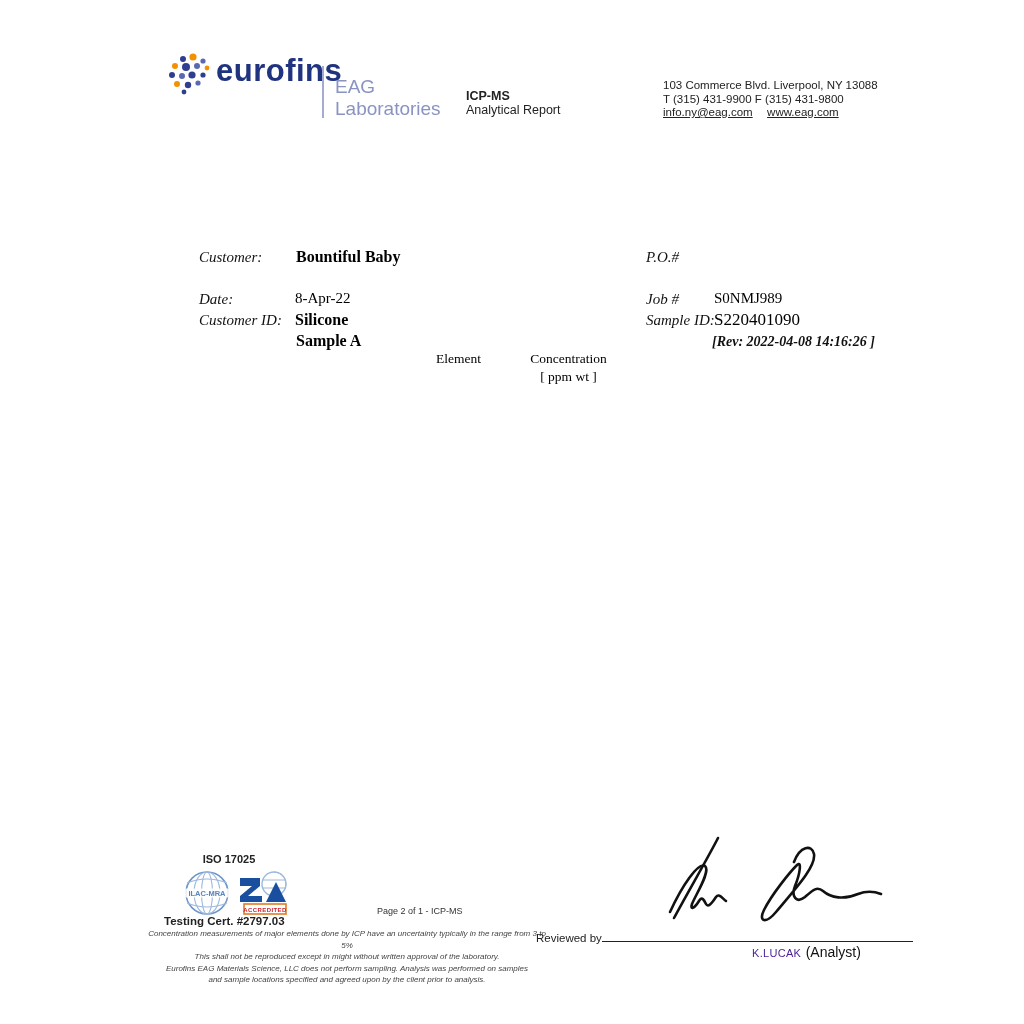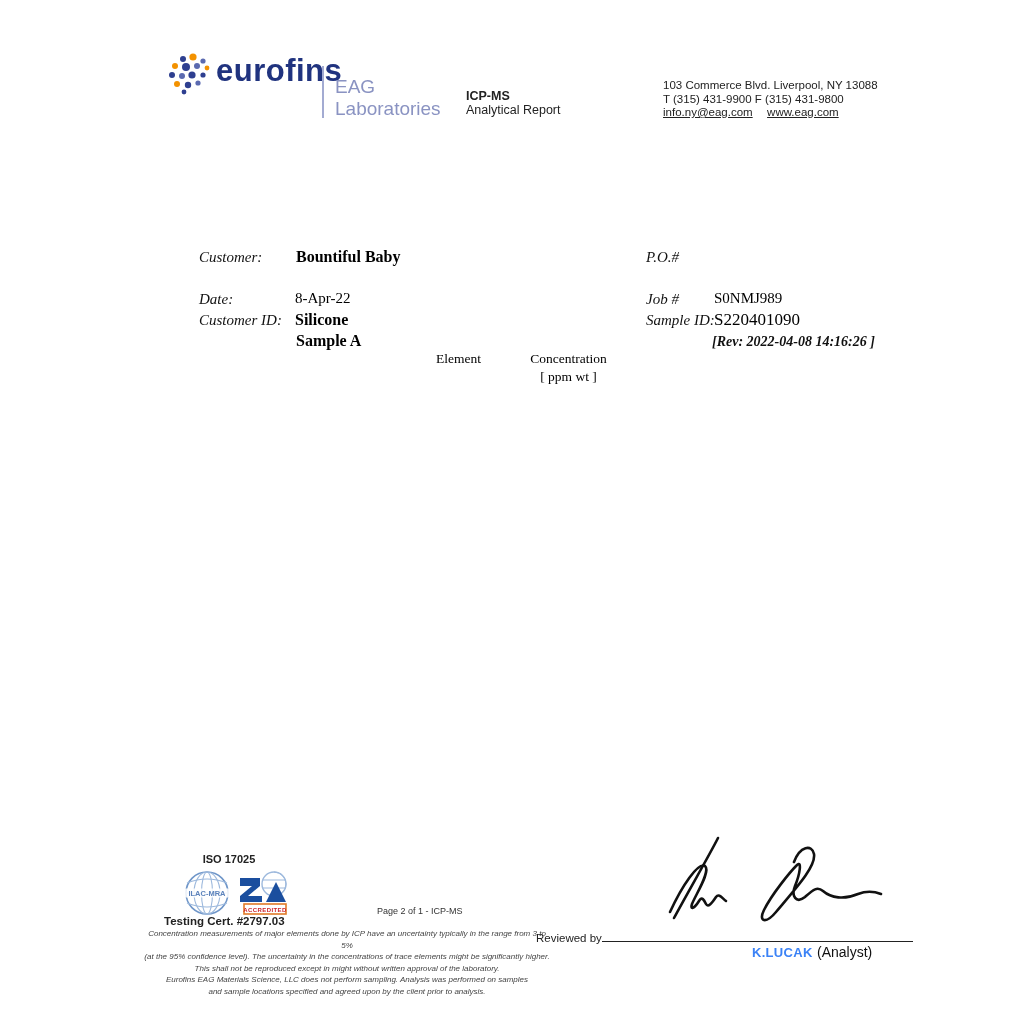--- a/index.html
+++ b/index.html
@@ -30,21 +30,21 @@
     text-align:center;padding:0;height:18px;color:#000;
   }
   td.c-el{width:108px;} td.c-conc{width:110px;}
   
   .iso{font-weight:bold;font-size:11px;color:#222;}
   .cert{font-weight:bold;font-size:11.5px;color:#222;}
   .pageinfo{font-size:9px;color:#333;}
   .disc{font-style:italic;font-size:8px;line-height:11.5px;color:#444;text-align:center;}
   .reviewed{font-size:11.5px;color:#222;}
   .sig-line{border-bottom:1.4px solid #222;width:311px;}
-  .reviewer{font-weight:bold;font-size:13px;color:#3b82f6;letter-spacing:.3px;}
+  .reviewer{font-weight:normal;font-size:11px;color:#4c1d95;letter-spacing:.3px;}
   .reviewer-role{font-size:14px;color:#111;}
   .accred-label{font-family:"Liberation Sans",sans-serif;}
 </style>
 </head>
 <body>
 
 <div id="canvas">
 
   <div class="abs" style="left:982px;top:11px;width:32px;height:32px;cursor:pointer;">
     <svg width="32" height="32" viewBox="0 0 32 32">
@@ -142,21 +142,20 @@
       <text x="29" y="41.5" font-size="6" font-weight="bold" fill="#cc2229" text-anchor="middle" letter-spacing="0.4" class="accred-label" font-family="Liberation Sans, sans-serif">ACCREDITED</text>
     </svg>
   </div>
 
   <div class="abs cert" style="left:164px;top:915px;">Testing Cert. #2797.03</div>
 
   <div class="abs pageinfo" style="left:377px;top:906px;">Page 2 of 1 - ICP-MS</div>
 
   <div class="abs disc" style="left:142px;top:928px;width:410px;">
     <div>Concentration measurements of major elements done by ICP have an uncertainty typically in the range from 3 to 5%</div>
-    <div>(at the 95% confidence level). The uncertainty in the concentrations of trace elements might be significantly higher.</div>
     <div>This shall not be reproduced except in might without written approval of the laboratory.</div>
     <div>Eurofins EAG Materials Science, LLC does not perform sampling. Analysis was performed on samples</div>
     <div>and sample locations specified and agreed upon by the client prior to analysis.</div>
   </div>
 
   <div class="abs" style="left:636px;top:828px;width:250px;height:104px;">
     <svg width="250" height="104" viewBox="0 0 250 104">
       <g fill="none" stroke="#111111" stroke-width="2.6" stroke-linecap="round" stroke-linejoin="round">
         <path d="M82 10 C 74 26, 52 64, 38 90"></path>
         <path d="M34 84 C 46 58, 62 34, 69 38 C 75 43, 60 66, 56 76 C 54 82, 58 81, 63 73 C 66 68, 68 72, 70 76 C 72 80, 76 75, 80 69 C 83 65, 86 70, 90 73"></path>

